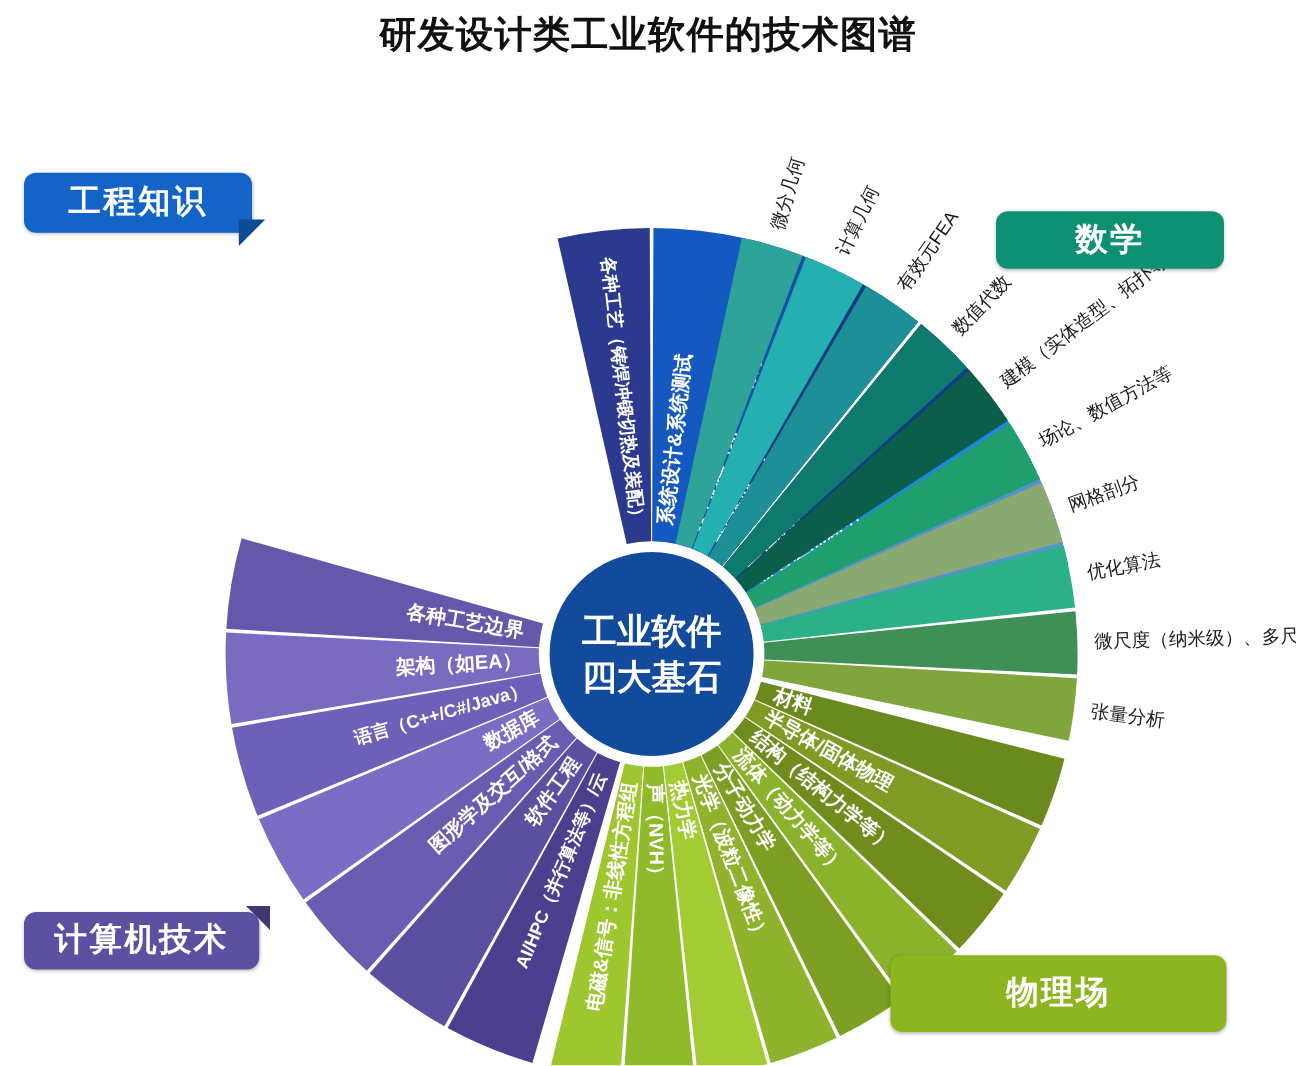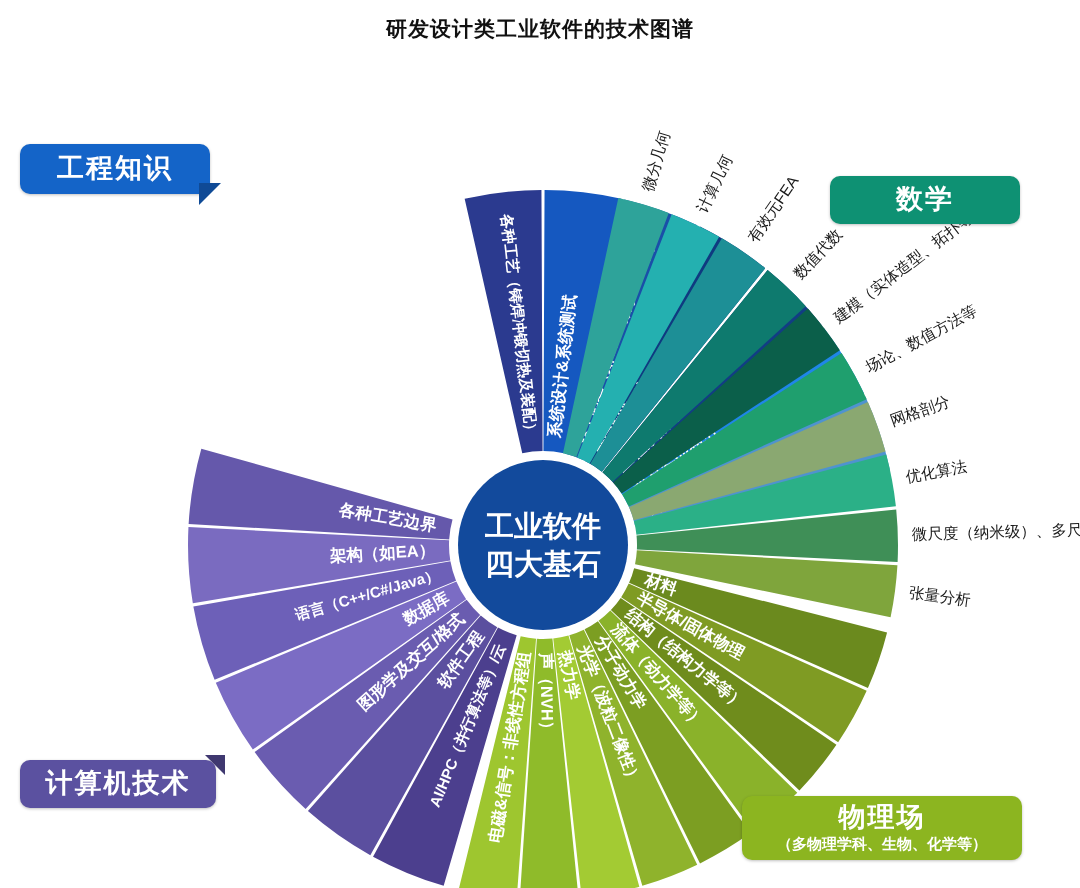--- a/index.html
+++ b/index.html
@@ -3,21 +3,21 @@
 <meta charset="utf-8">
 <style>
   html,body{margin:0;padding:0;}
   body{
     width:1080px;height:888px;background:#ffffff;
     font-family:"Liberation Sans","DejaVu Sans",sans-serif;
     overflow:hidden;position:relative;
   }
   #page-title{
     position:absolute;top:6px;left:0;width:1080px;text-align:center;
-    font-size:21px;font-weight:700;color:#111;letter-spacing:1px;
+    font-size:31px;font-weight:700;color:#111;letter-spacing:1px;
     line-height:46px;
   }
   #wheel{position:absolute;top:0;left:0;}
   .cat-badge{
     position:absolute;border-radius:10px;color:#fff;
     display:flex;flex-direction:column;align-items:center;justify-content:center;
     box-shadow:0 1px 3px rgba(0,0,0,.25);
   }
   .cat-badge .main{font-size:27px;font-weight:700;letter-spacing:2px;line-height:1.1;}
   .cat-badge .sub{font-size:15px;font-weight:700;letter-spacing:0px;line-height:1.3;margin-top:1px;}
@@ -195,14 +195,13 @@
   <span class="main">数学</span>
 </div>
 
 <div class="cat-badge" id="badge-cs">
   <span class="main">计算机技术</span>
 </div>
 <div class="badge-tail" id="tail-cs"></div>
 
 <div class="cat-badge" id="badge-phys">
   <span class="main">物理场</span>
-  <span class="sub">（多物理学科、生物、化学等）</span>
 </div>
 
 </body></html>

